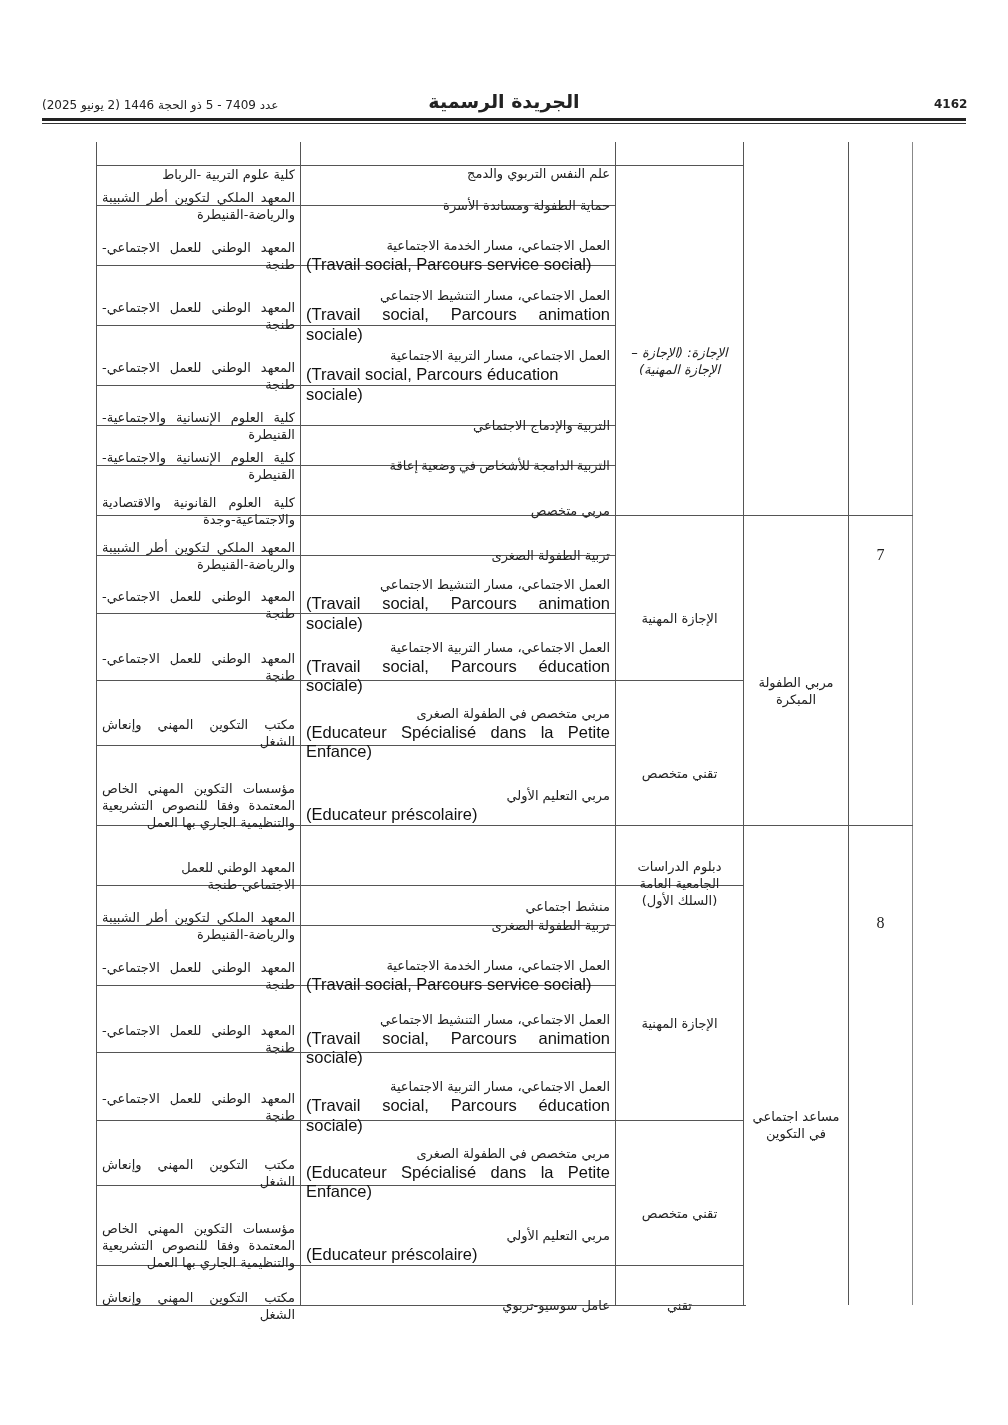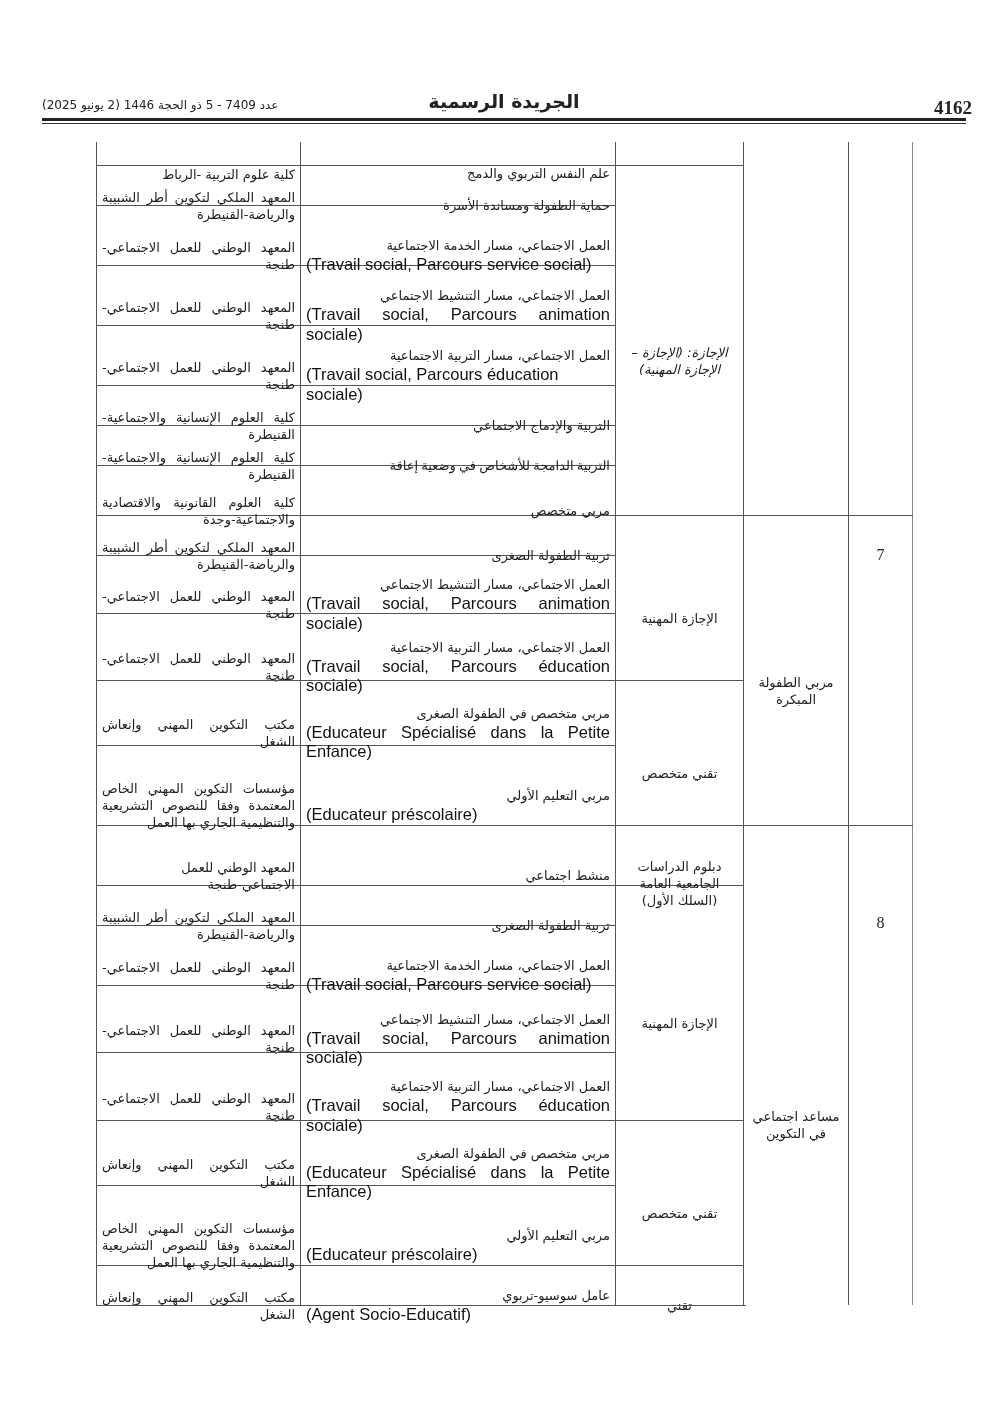--- a/index.html
+++ b/index.html
@@ -1,17 +1,17 @@
 <!DOCTYPE html>
 <html><head>
 <meta charset="utf-8">
 <style>
   html, body { margin:0; padding:0; background:#ffffff; }
   body { width:1008px; height:1425px; position:relative; overflow:hidden; font-family:"DejaVu Sans", sans-serif; color:#222; }
-  .hdr-page { position:absolute; left:934px; top:97px; font-size:19px; font-weight:bold;font-family:Liberation Serif, serif; }
+  .hdr-page { position:absolute; left:934px; top:97px; font-size:12px; font-weight:bold; }
   .hdr-title { position:absolute; left:0; width:1008px; top:90px; text-align:center; font-size:19px; font-weight:bold; direction:rtl; }
   .hdr-issue { position:absolute; left:42px; top:98px; font-size:12px; direction:rtl; }
   .rule-thick { position:absolute; left:42px; width:924px; top:118px; height:3px; background:#222; }
   .rule-thin { position:absolute; left:42px; width:924px; top:123px; height:1px; background:#333; }
   .vline { position:absolute; width:1px; background:#555; }
   .hline { position:absolute; height:1px; background:#555; }
   .cell { position:absolute; box-sizing:border-box; padding:2px 5px; overflow:hidden; display:flex; flex-direction:column; justify-content:center;margin-top:20px; }
   .inst { direction:rtl; text-align:justify; text-align-last:right; font-size:13px; line-height:17px; }
   .spec { font-size:13px; line-height:18px; }
   .spec .ar { direction:rtl; text-align:right; font-size:13px; line-height:18px; }
@@ -203,21 +203,21 @@
   <div class="cell dipl" style="left:616px; top:886px; width:127px; height:234px;">
     <span>الإجازة المهنية</span>
   </div>
   <div class="cell dipl" style="left:616px; top:1121px; width:127px; height:144px;">
     <span>تقني متخصص</span>
   </div>
   <div class="cell dipl" style="left:616px; top:1266px; width:127px; height:39px;">
     <span>تقني</span>
   </div>
 
-  <div class="cell spec" style="left:301px; top:826px; width:314px; height:59px;align-items:flex-end;">
+  <div class="cell spec" style="left:301px; top:857px; width:314px; height:59px;align-items:flex-end;">
     <div class="ar">منشط اجتماعي</div>
   </div>
   <div class="cell inst" style="left:97px; top:826px; width:203px; height:59px; text-align:right; padding-right:5px;">
     <span style="padding-right:0; padding-left:50px;">المعهد الوطني للعمل الاجتماعي-طنجة</span>
   </div>
 
   <div class="cell spec" style="left:301px; top:886px; width:314px; height:39px;">
     <div class="ar">تربية الطفولة الصغرى</div>
   </div>
   <div class="cell inst" style="left:97px; top:886px; width:203px; height:39px;">
@@ -259,18 +259,17 @@
   <div class="cell spec" style="left:301px; top:1186px; width:314px; height:79px;">
     <div class="ar">مربي التعليم الأولي</div>
     <div class="fr" style="text-align:left;">(Educateur préscolaire)</div>
   </div>
   <div class="cell inst" style="left:97px; top:1186px; width:203px; height:79px;">
     <span>مؤسسات التكوين المهني الخاص المعتمدة وفقا للنصوص التشريعية والتنظيمية الجاري بها العمل</span>
   </div>
 
   <div class="cell spec" style="left:301px; top:1266px; width:314px; height:39px;">
     <div class="ar">عامل سوسيو-تربوي</div>
-    <div class="fr" style="text-align:left;">(Agent Socio-Educatif)</div>
   </div>
   <div class="cell inst" style="left:97px; top:1266px; width:203px; height:39px;">
     <span>مكتب التكوين المهني وإنعاش الشغل</span>
   </div>
 </div>
 
 </body></html>

